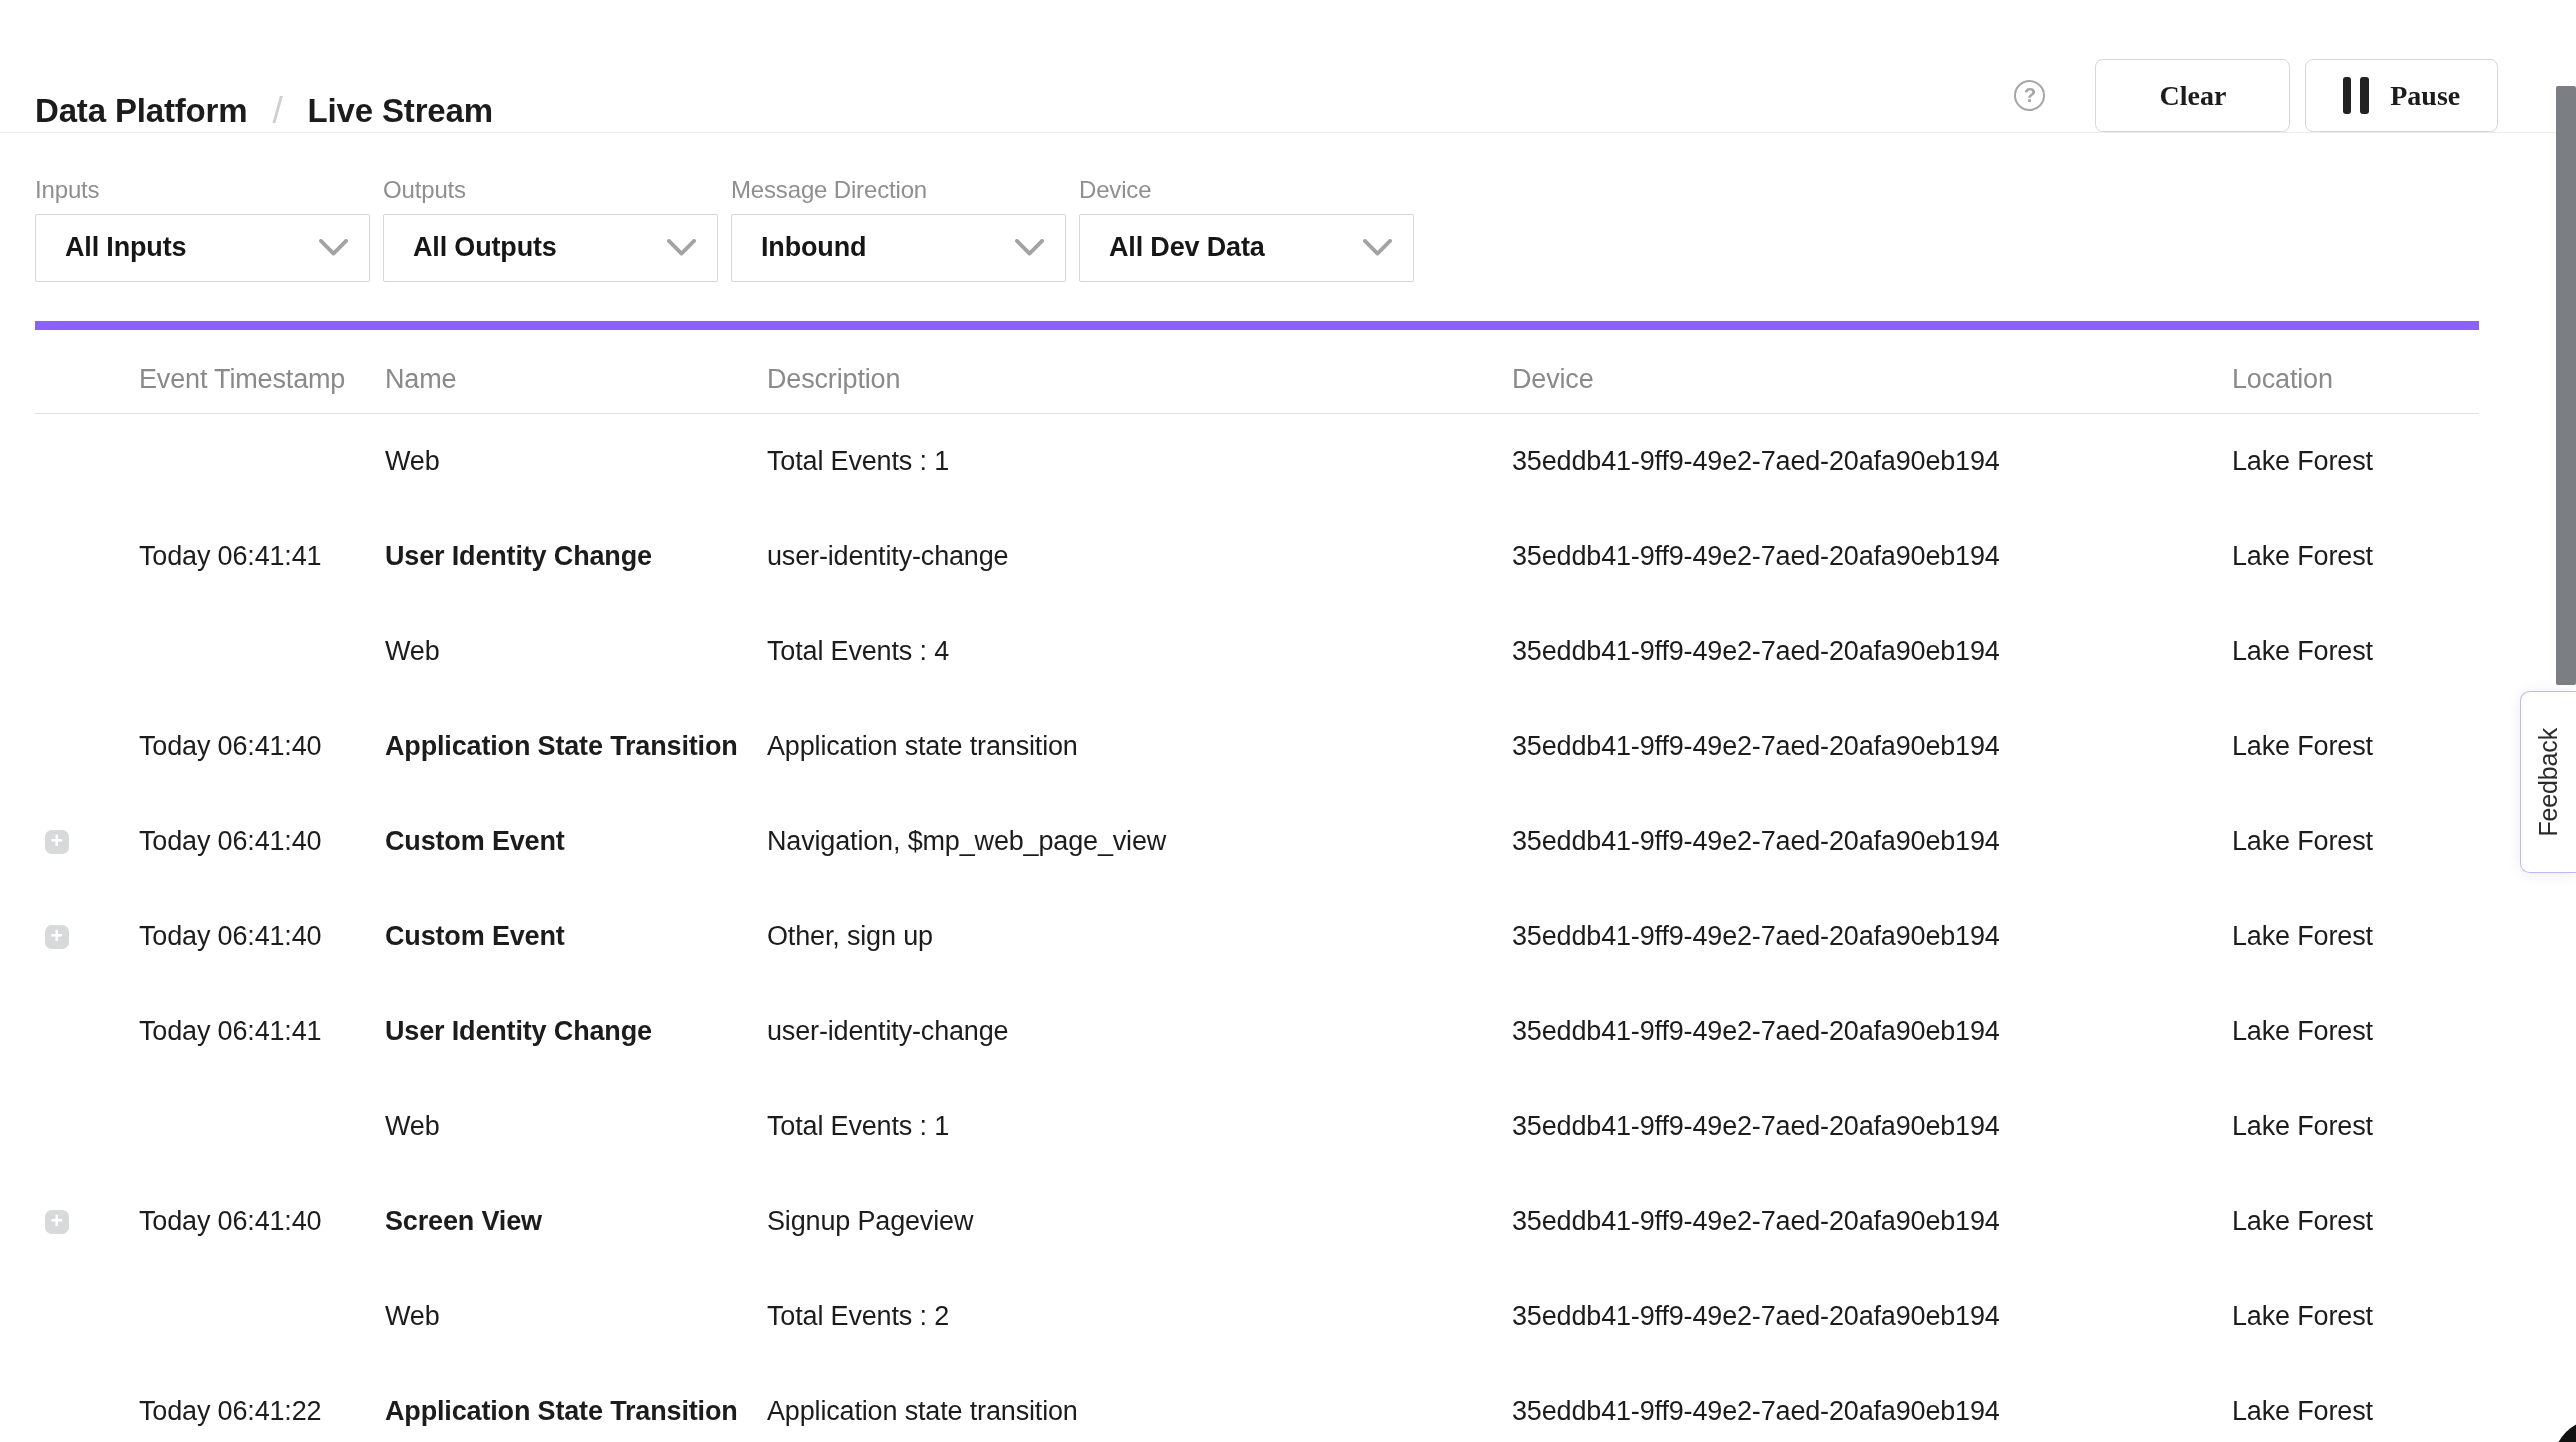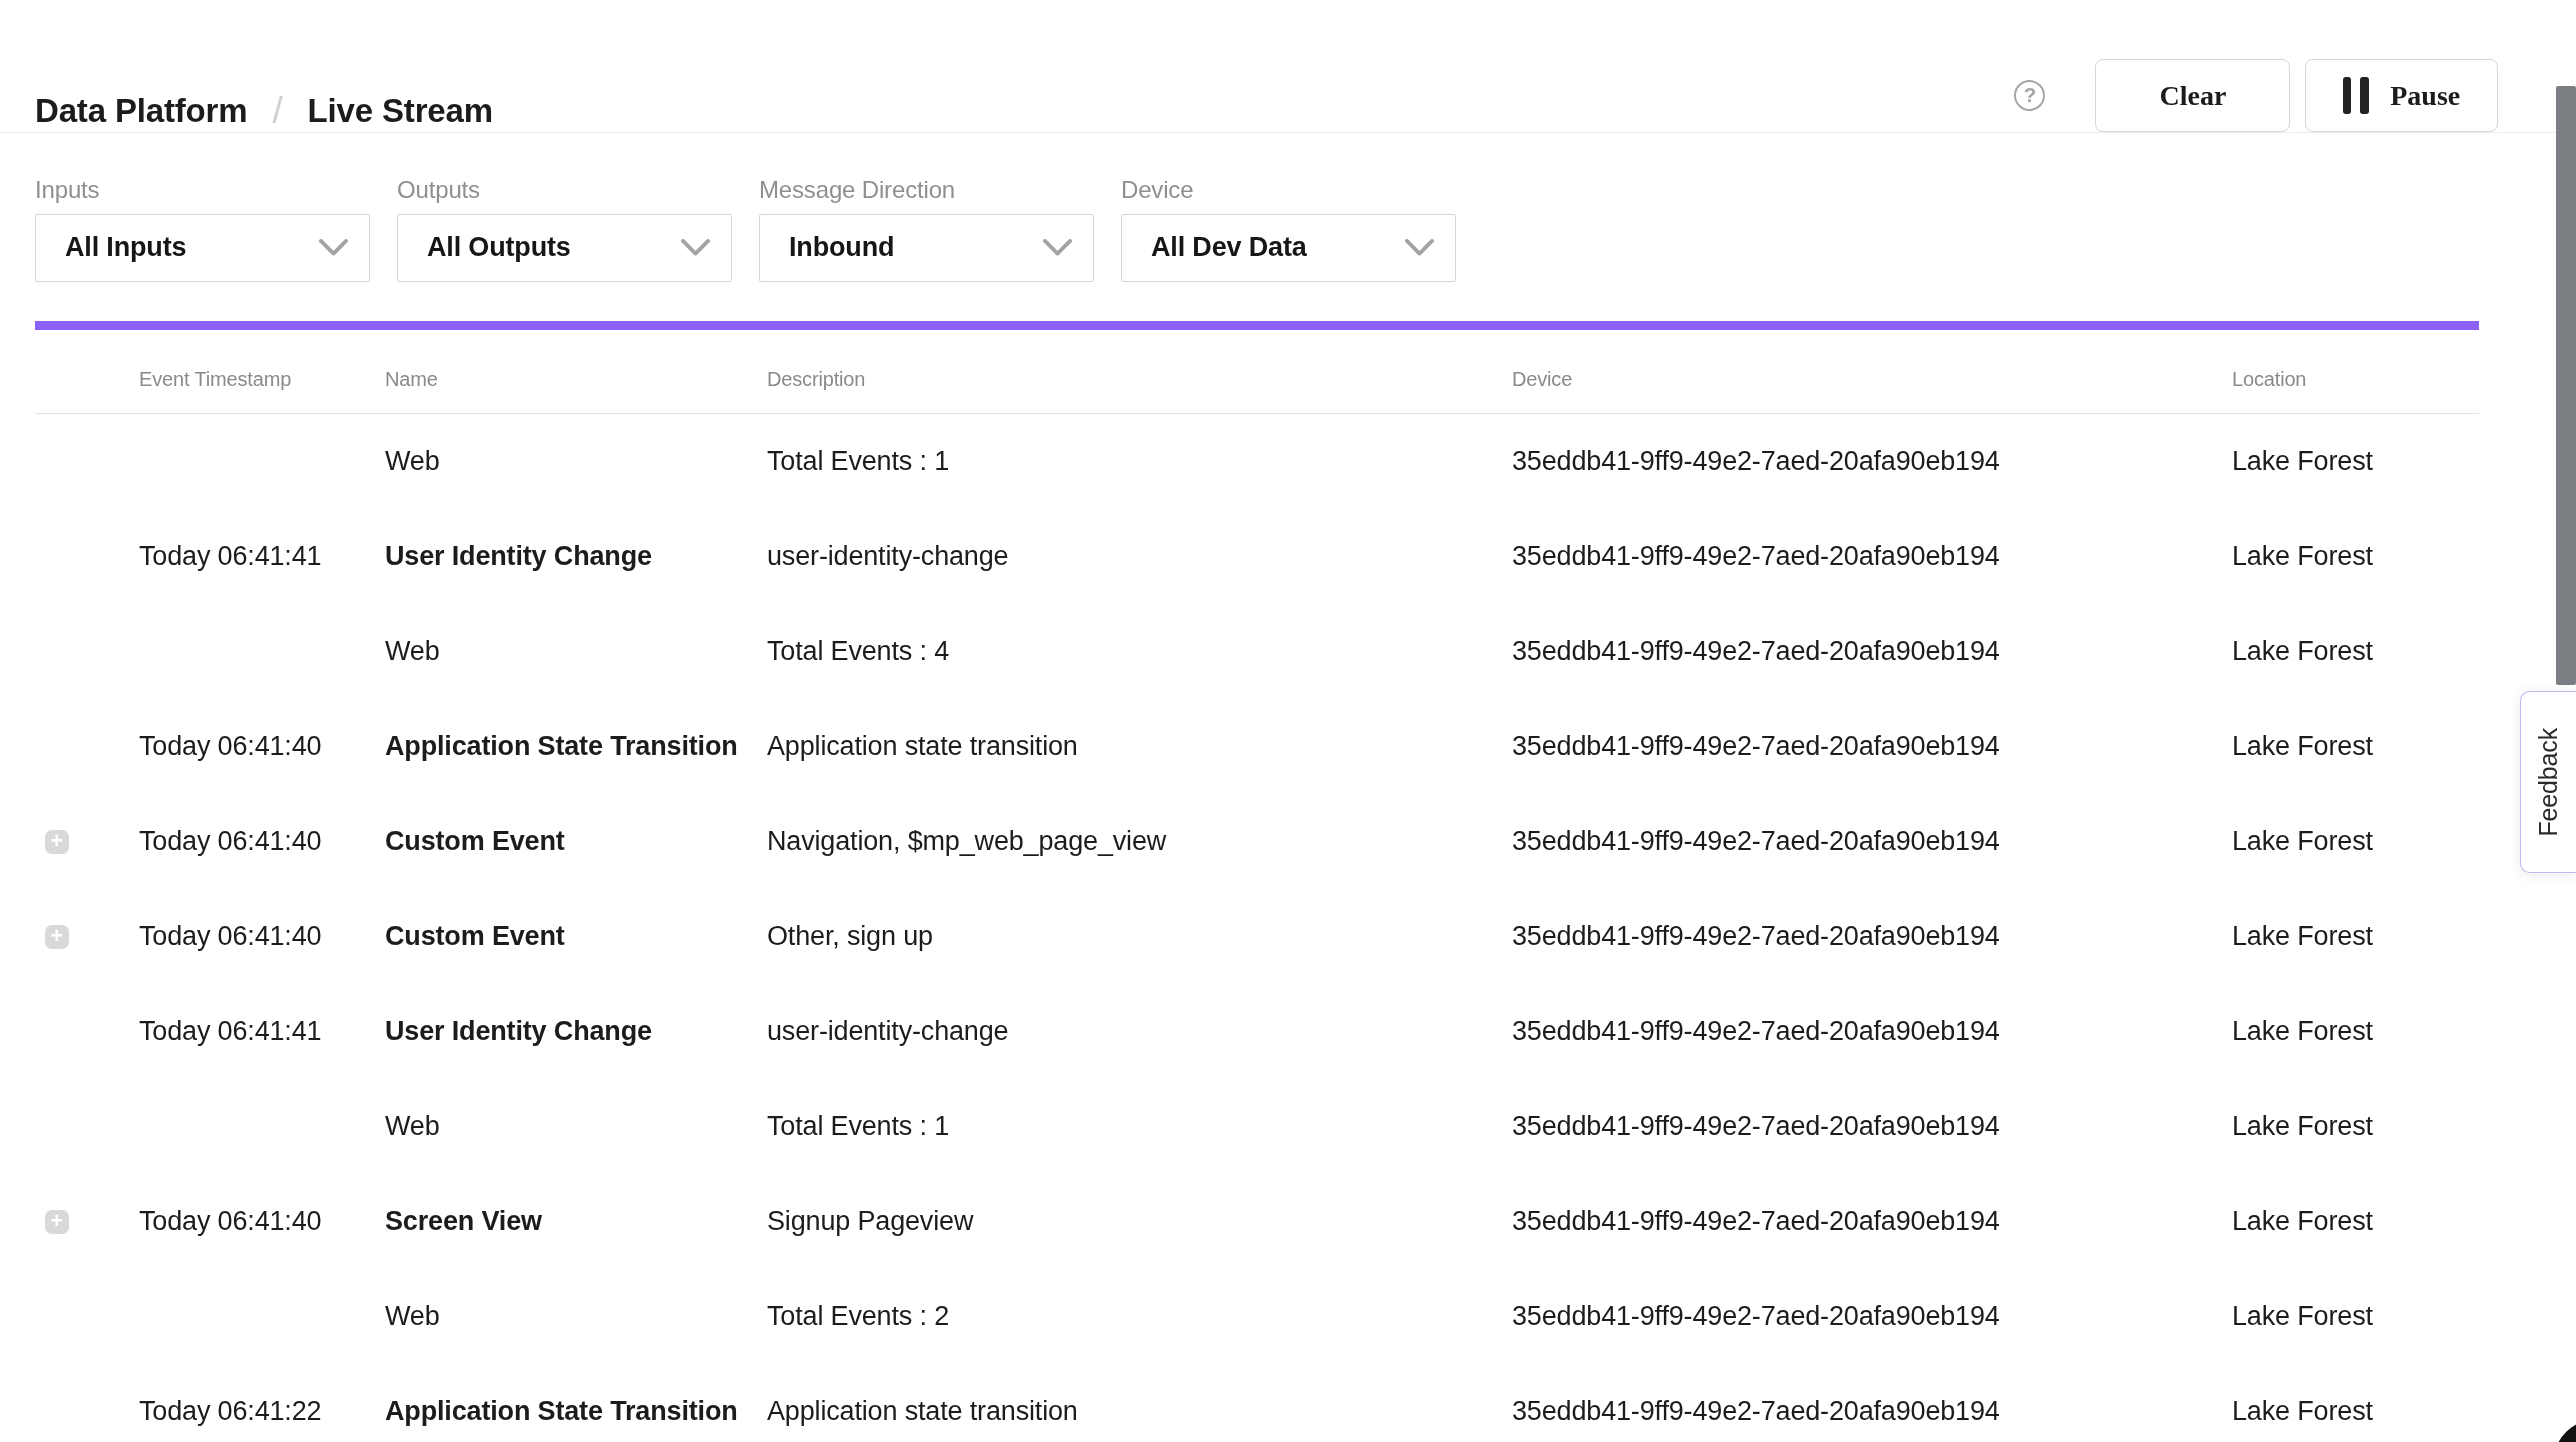--- a/index.html
+++ b/index.html
@@ -27,39 +27,39 @@
     height:73px; background:#fff; border:1.9px solid #d6d6d6; border-radius:7.8px;
     font-family:Liberation Serif, serif; font-size:28px; font-weight:700; color:#1c1c1c;
     display:flex; align-items:center; justify-content:center; cursor:pointer;
   }
   .btn-clear { width:195px; }
   .btn-pause { width:193px; margin-left:14.6px; }
   .pause-ic { display:flex; gap:8.7px; margin-right:21.4px; }
   .pause-ic i { display:block; width:8.7px; height:37px; background:#222; border-radius:2.9px; }
 
   
-  .filters { display:flex; gap:27px; margin:45px 0 0 35px; }
+  .filters { display:flex; gap:13px; margin:45px 0 0 35px; }
   .filter { width:335px; }
   .filter-label { font-size:24px; color:#8f8f8f; line-height:24px; }
   .select {
     margin-top:11.6px; height:68px; border:1.9px solid #d6d6d6; border-radius:2px;
     display:flex; align-items:center; justify-content:space-between;
     padding:0 21.4px 0 29px; cursor:pointer; background:#fff;
   }
   .select-value { font-size:27px; font-weight:700; color:#161616; }
   .chev { width:29px; height:17.5px; }
 
   
   .accent-bar { margin:39px 0 0 35px; width:2444px; height:9.7px; }
 
   
   .table { margin-left:35px; width:2444px; }
   .thead {
     display:flex; align-items:center; height:84px; padding-top:15.5px;
-    border-bottom:1.9px solid #e2e2e2; color:#8a8a8a; font-size:20px;
+    border-bottom:1.9px solid #e2e2e2; color:#8a8a8a; font-size:27px;
   }
   .row { display:flex; align-items:center; height:95px; font-size:27px; color:#1c1c1c; }
   .col-icon { width:104px; display:flex; align-items:center; }
   .col-ts   { width:246px; }
   .col-name { width:382px; }
   .col-desc { width:745px; }
   .col-dev  { width:720px; }
   .col-loc  { flex:1; }
   .name-bold { font-weight:700; }
   .expand-btn {

